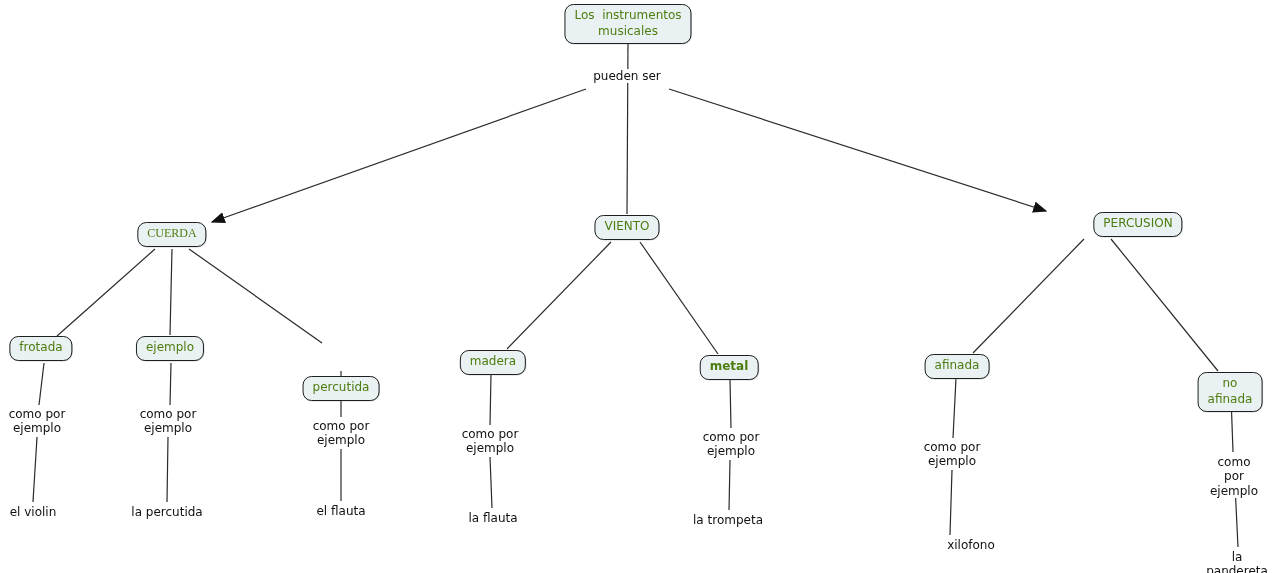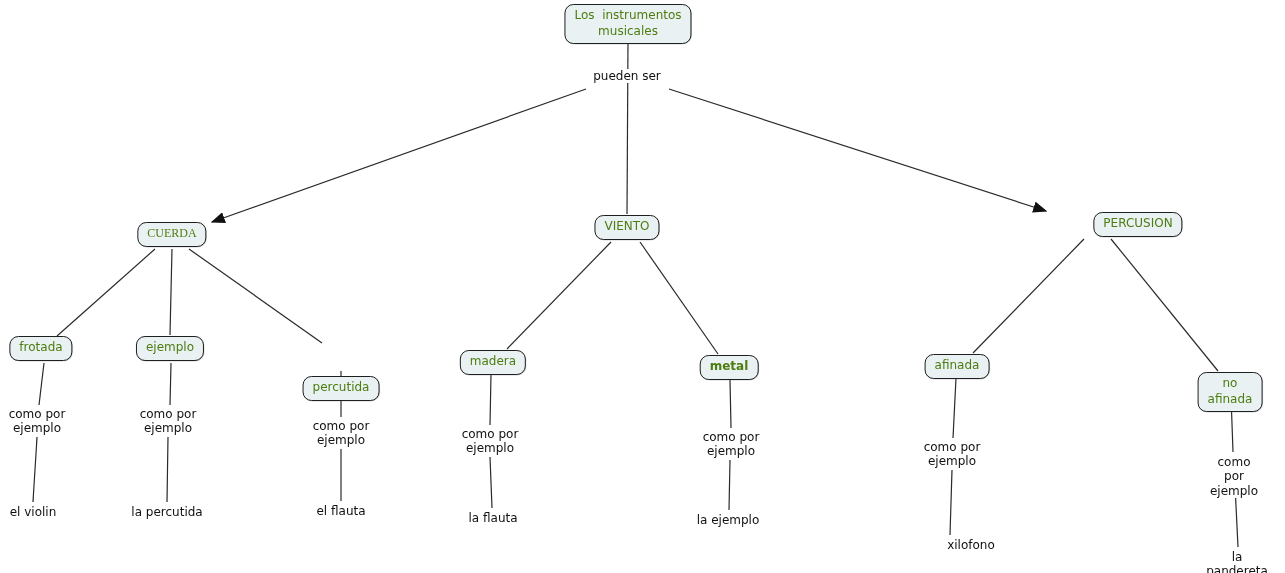--- a/index.html
+++ b/index.html
@@ -121,17 +121,17 @@
 ejemplo</div>
   <div class="label" style="left:952px; top:440px;">como por
 ejemplo</div>
   <div class="label" style="left:1234px; top:455px;">como por
 ejemplo</div>
 
   <div class="label" style="left:33px; top:505px;">el violin</div>
   <div class="label" style="left:167px; top:505px;">la percutida</div>
   <div class="label" style="left:341px; top:504px;">el flauta</div>
   <div class="label" style="left:493px; top:511px;text-align:right;">la flauta</div>
-  <div class="label" style="left:728px; top:513px;">la ejemplo</div>
+  <div class="label" style="left:728px; top:513px;">la trompeta</div>
   <div class="label" style="left:952px; top:538px;margin-left:19px;">xilofono</div>
   <div class="label" style="left:1237px; top:550px;">la pandereta</div>
 
 </div>
 
 </body></html>

